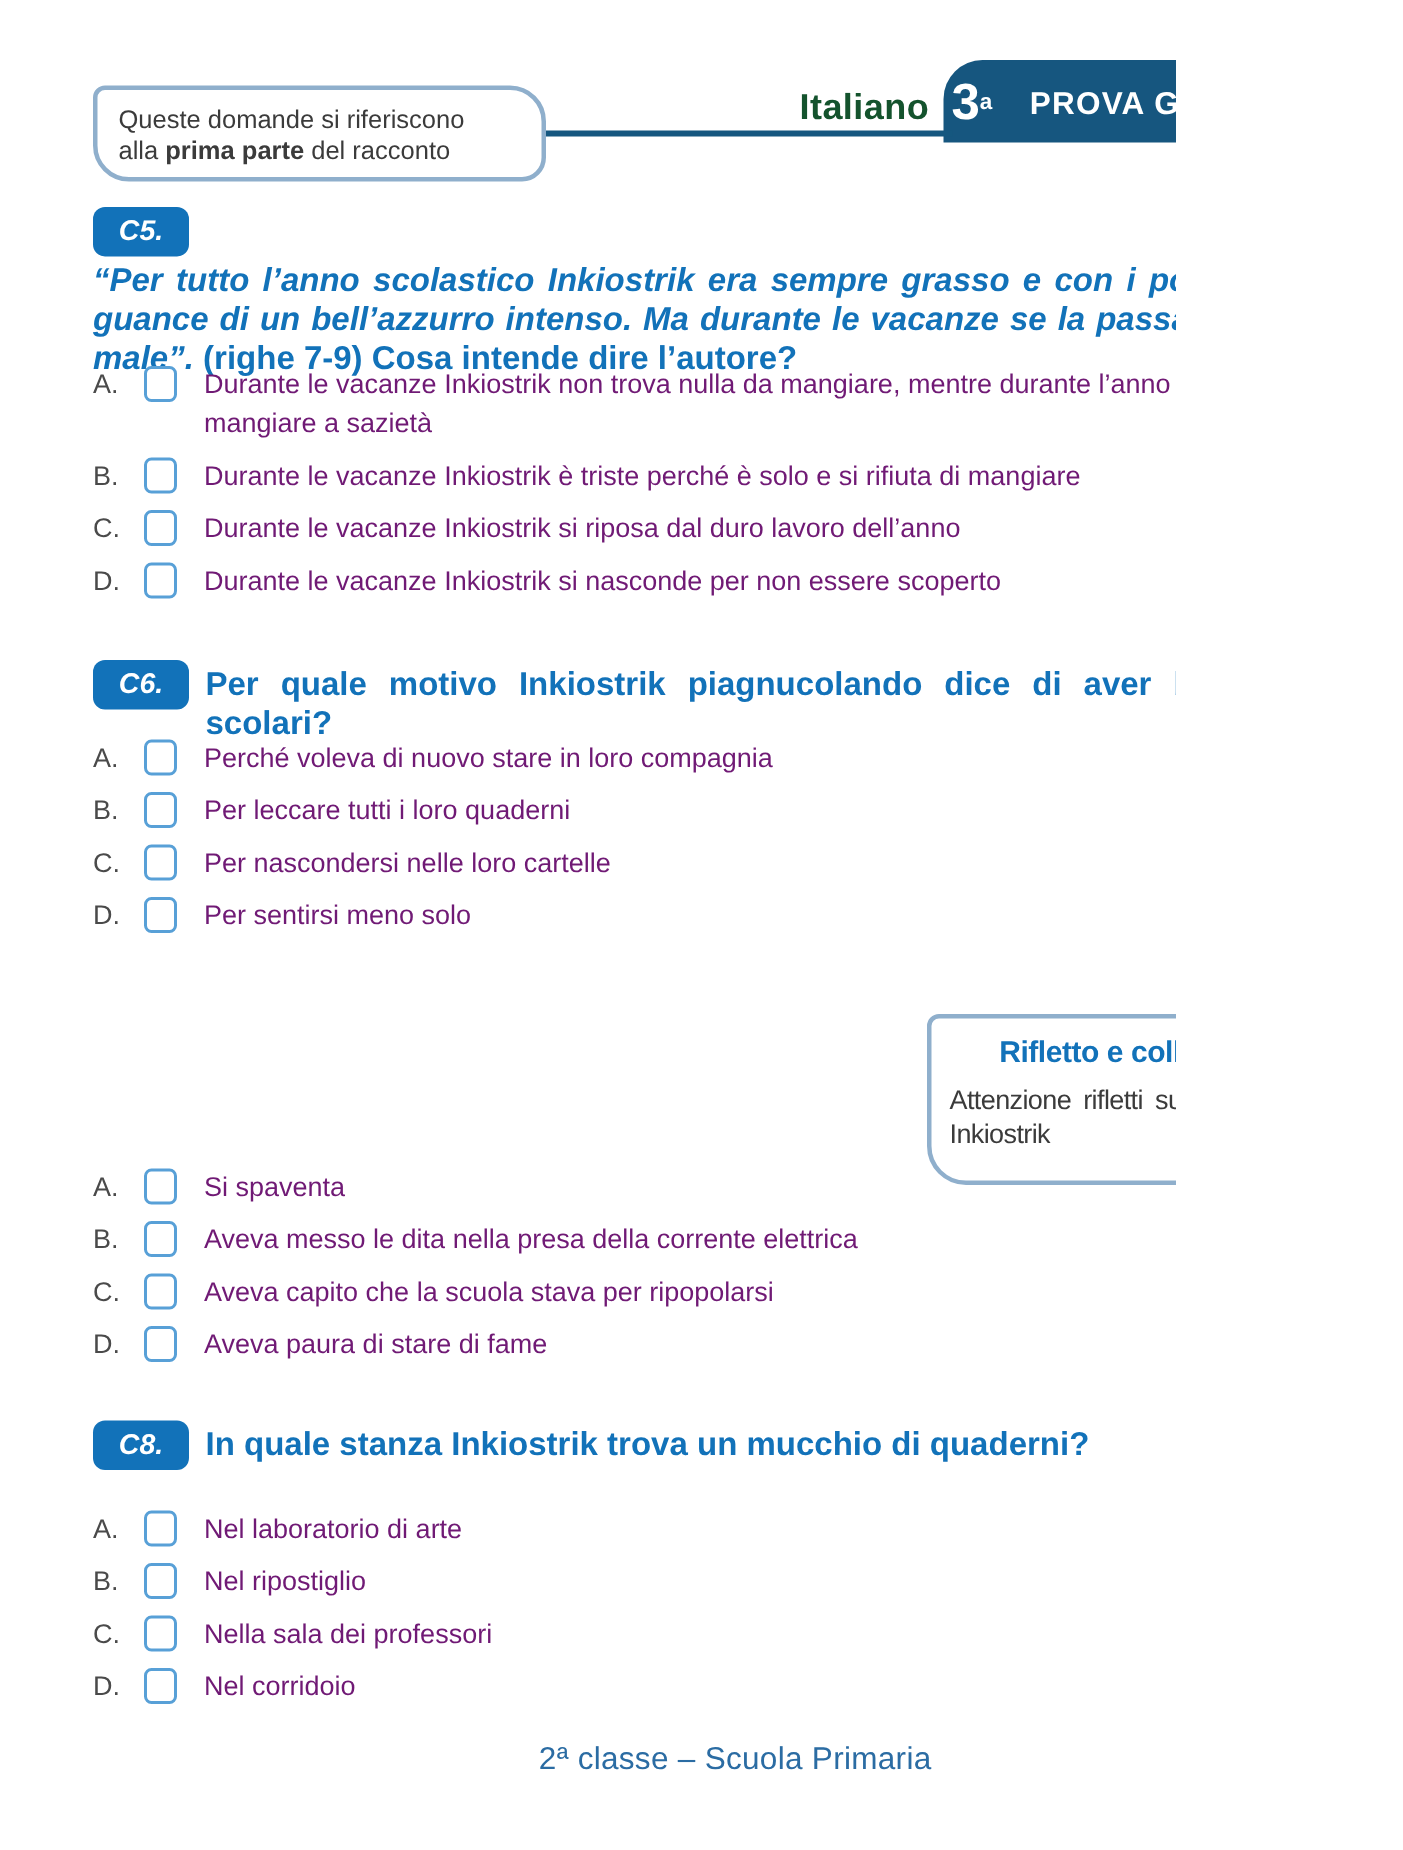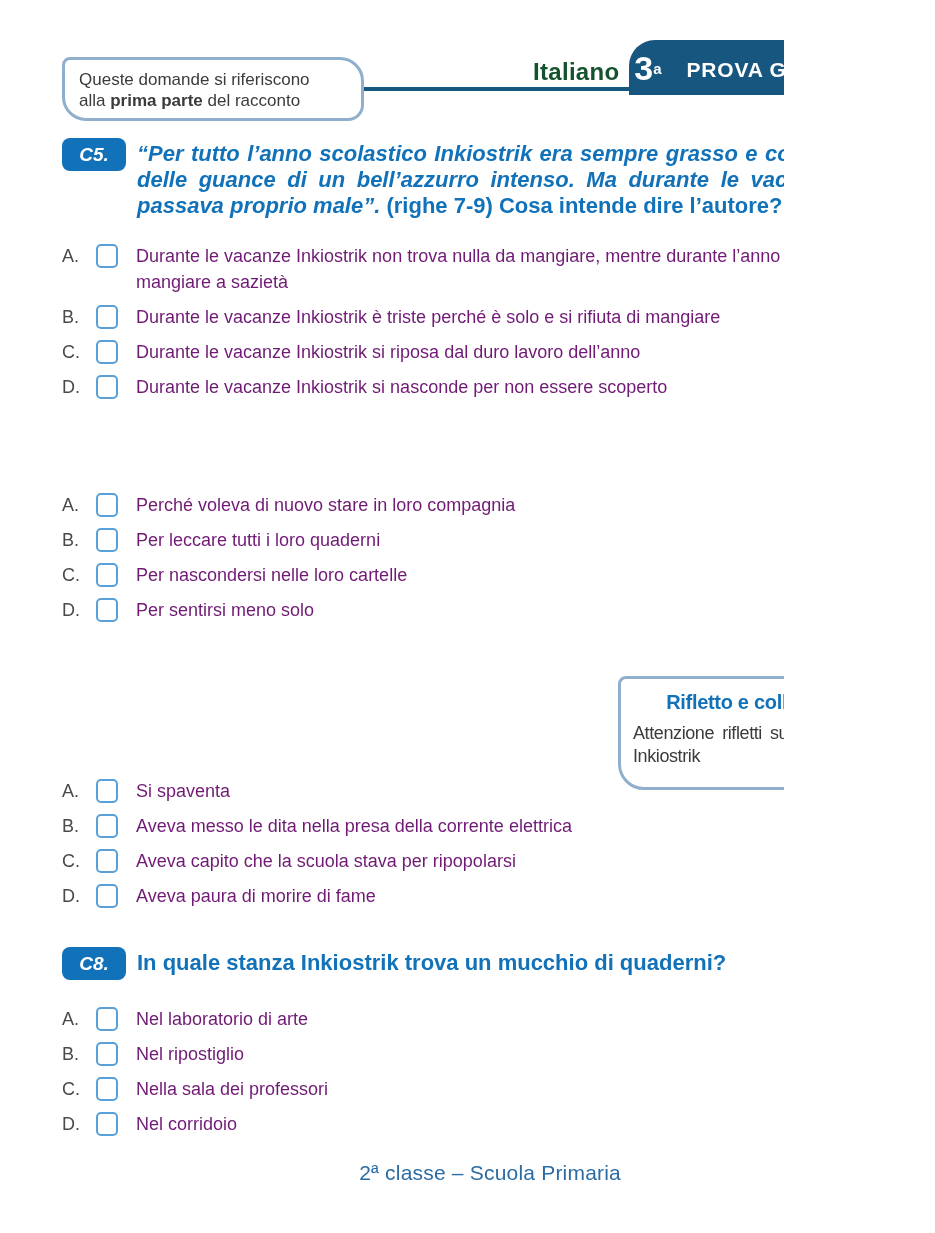--- a/index.html
+++ b/index.html
@@ -188,21 +188,21 @@
     <span>alla </span><b>prima parte</b><span> del racconto</span>
   </div>
 
   <div class="subject-label">Italiano</div>
 
   <div class="prova-badge">
     <span><span class="badge-num">3</span><sup>a</sup></span>
     <span class="badge-rest">PROVA GUIDATA</span>
   </div>
 
-  <div class="q-block" style="top:138px;">
+  <div class="q-block" style="top:138px;flex-direction:column;">
     <div class="q-badge">C5.</div>
     <div class="q-text">
       <span></span><em>“Per tutto l’anno scolastico Inkiostrik era sempre grasso e con i pomelli delle guance di un bell’azzurro intenso. Ma durante le vacanze se la passava proprio male”.</em><span> (righe 7-9) Cosa intende dire l’autore?</span>
     </div>
   </div>
   <div class="options" style="top:243px;">
     <div class="option-row">
       <span class="option-letter">A.</span>
       <span class="checkbox"></span>
       <span class="option-text">Durante le vacanze Inkiostrik non trova nulla da mangiare, mentre durante l’anno scolastico può mangiare a sazietà</span>
@@ -217,20 +217,26 @@
       <span class="checkbox"></span>
       <span class="option-text">Durante le vacanze Inkiostrik si riposa dal duro lavoro dell’anno</span>
     </div>
     <div class="option-row">
       <span class="option-letter">D.</span>
       <span class="checkbox"></span>
       <span class="option-text">Durante le vacanze Inkiostrik si nasconde per non essere scoperto</span>
     </div>
   </div>
 
+  <div class="q-block" style="top:440px;">
+    <div class="q-badge">C6.</div>
+    <div class="q-text">
+      <span>Per quale motivo Inkiostrik piagnucolando dice di aver bisogno di scolari?</span>
+    </div>
+  </div>
   <div class="options" style="top:492px;">
     <div class="option-row">
       <span class="option-letter">A.</span>
       <span class="checkbox"></span>
       <span class="option-text">Perché voleva di nuovo stare in loro compagnia</span>
     </div>
     <div class="option-row">
       <span class="option-letter">B.</span>
       <span class="checkbox"></span>
       <span class="option-text">Per leccare tutti i loro quaderni</span>
@@ -268,21 +274,21 @@
       <span class="option-text">Aveva messo le dita nella presa della corrente elettrica</span>
     </div>
     <div class="option-row">
       <span class="option-letter">C.</span>
       <span class="checkbox"></span>
       <span class="option-text">Aveva capito che la scuola stava per ripopolarsi</span>
     </div>
     <div class="option-row">
       <span class="option-letter">D.</span>
       <span class="checkbox"></span>
-      <span class="option-text">Aveva paura di morire di fame</span>
+      <span class="option-text">Aveva paura di stare di fame</span>
     </div>
   </div>
 
   <div class="q-block" style="top:947px;justify-content:space-between;">
     <div class="q-badge">C8.</div>
     <div class="q-text">
       <span>In quale stanza Inkiostrik trova un mucchio di quaderni?</span>
     </div>
   </div>
   <div class="options" style="top:1006px;">

